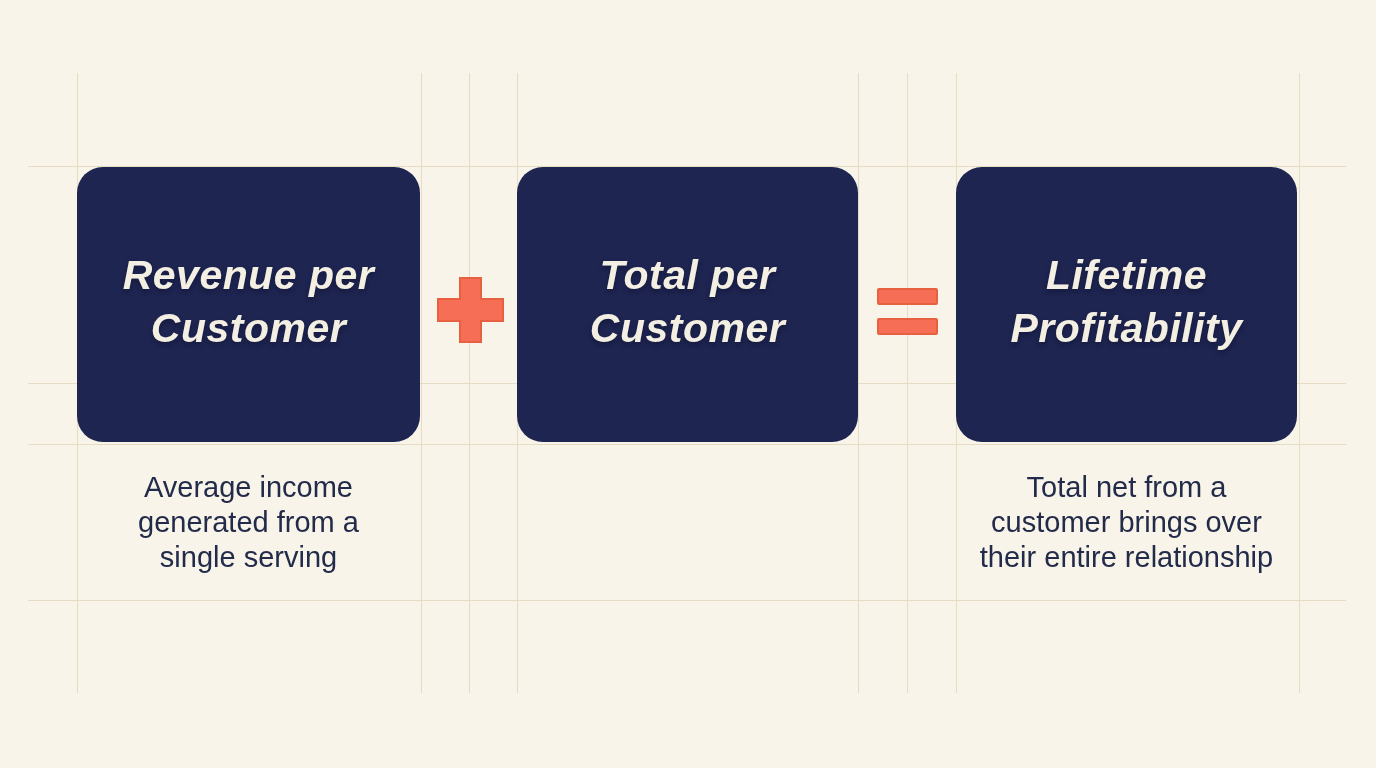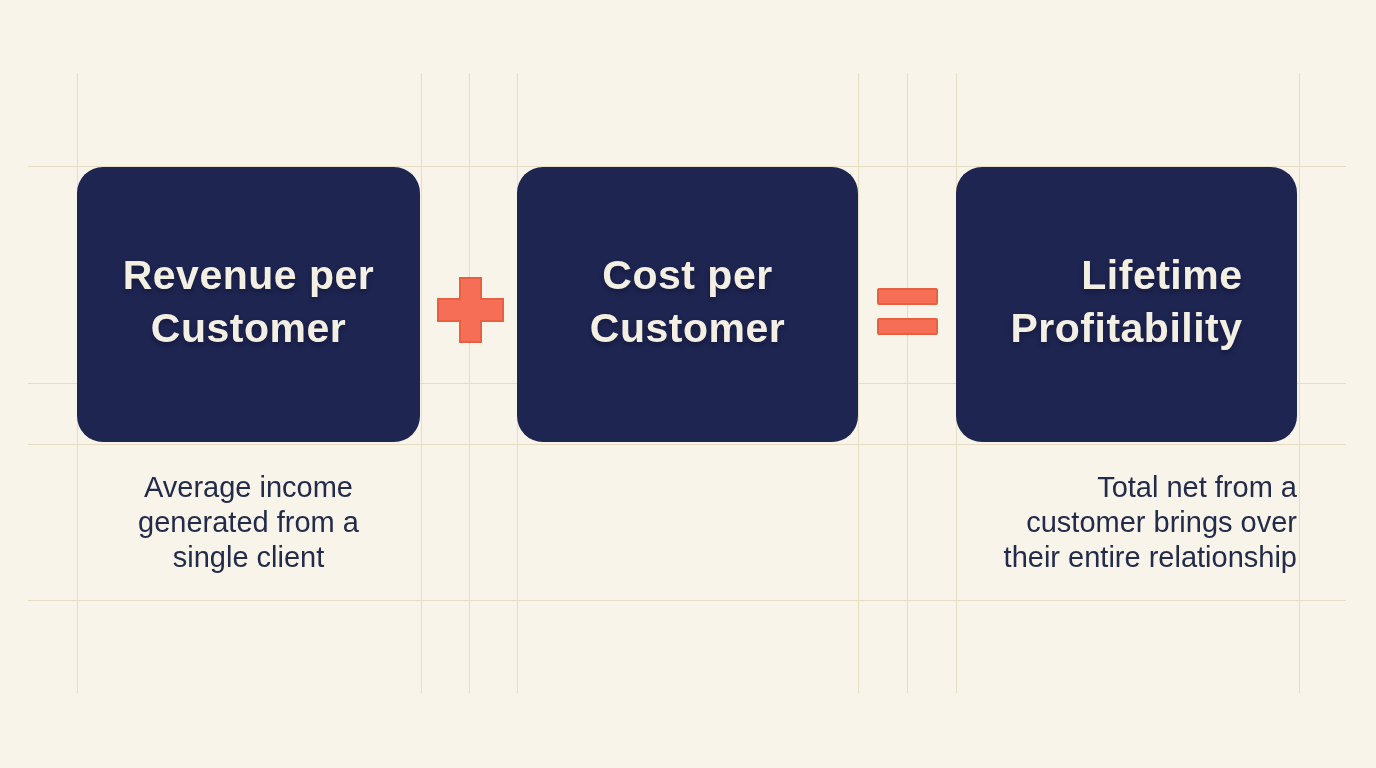--- a/index.html
+++ b/index.html
@@ -35,20 +35,21 @@
   }
   .term-box {
     width: 100%;
     height: 275px;
     border-radius: 26px;
     background: var(--box, #1e2551);
     display: flex;
     align-items: center;
     justify-content: center;
     box-sizing: border-box;
+    font-style: italic;
   }
   .term-title {
     margin: 0;
     padding: 0 10px;
     transform: translateY(-3px);
     font-size: 41px;
     line-height: 53px;
     font-weight: bold;
     letter-spacing: 0.5px;
     color: var(--box-text, #f4efe3);
@@ -96,44 +97,44 @@
     <div class="grid-line h" style="top:600px"></div>
   </div>
 
   <section class="term" style="left:77px; width:343px;">
     <div class="term-box">
       <h2 class="term-title">Revenue per
 Customer</h2>
     </div>
     <p class="term-desc">Average income
 generated from a
-single client</p>
+single serving</p>
   </section>
 
   <div class="operator" style="left:437px; top:277px;">
     <svg width="67" height="66" viewBox="0 0 67 66" aria-hidden="true">
       <polygon class="op-shape" points="23,1 44,1 44,22 66,22 66,44 44,44 44,65 23,65 23,44 1,44 1,22 23,22"></polygon>
     </svg>
   </div>
 
   <section class="term" style="left:517px; width:341px;">
     <div class="term-box">
-      <h2 class="term-title">Cost per
+      <h2 class="term-title">Total per
 Customer</h2>
     </div>
   </section>
 
   <div class="operator" style="left:877px; top:288px;">
     <svg width="61" height="47" viewBox="0 0 61 47" aria-hidden="true">
       <rect class="op-shape" x="1" y="1" width="59" height="15" rx="1"></rect>
       <rect class="op-shape" x="1" y="31" width="59" height="15" rx="1"></rect>
     </svg>
   </div>
 
-  <section class="term" style="left:956px; width:341px;text-align:right;">
+  <section class="term" style="left:956px; width:341px;">
     <div class="term-box">
       <h2 class="term-title">Lifetime
 Profitability</h2>
     </div>
     <p class="term-desc">Total net from a
 customer brings over
 their entire relationship</p>
   </section>
 
 </div>

